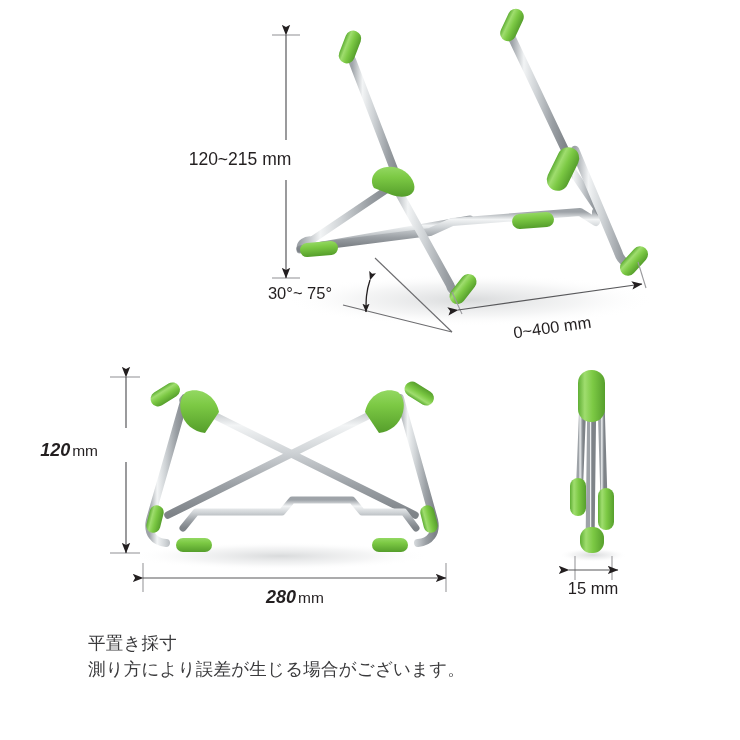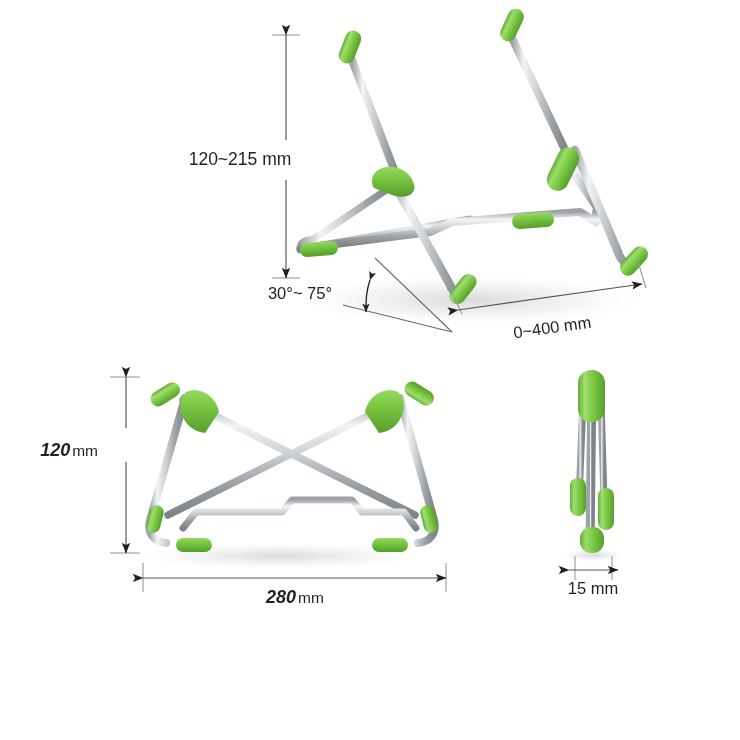--- a/index.html
+++ b/index.html
@@ -173,14 +173,16 @@
     <g>
       <line x1="575" y1="556" x2="575" y2="580" stroke="#9a9a9d" stroke-width="1.1"></line>
       <line x1="612" y1="556" x2="612" y2="580" stroke="#9a9a9d" stroke-width="1.1"></line>
       <line x1="569" y1="570" x2="618" y2="570" stroke="#58585b" stroke-width="1.2" marker-start="url(#ah)" marker-end="url(#ah)"></line>
       <text class="dimtxt" x="593" y="594" font-size="16.5" text-anchor="middle">15 mm</text>
     </g>
   </g>
 </svg>
 
 <div class="jp">
+  <div>平置き採寸</div>
+  <div>測り方により誤差が生じる場合がございます。</div>
 </div>
 </div>
 
 </body></html>

